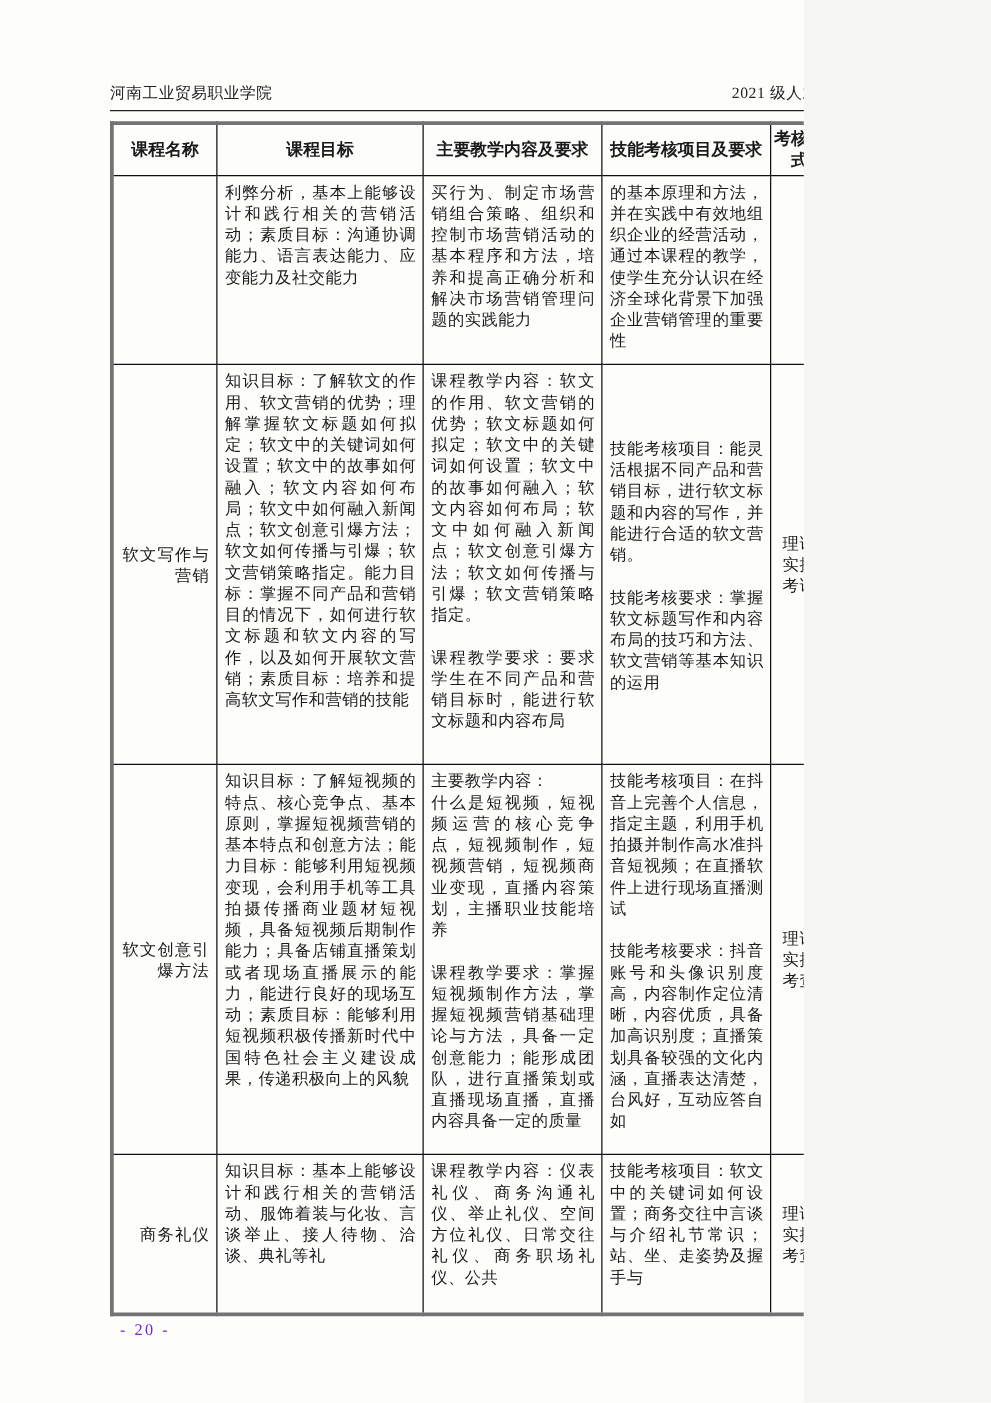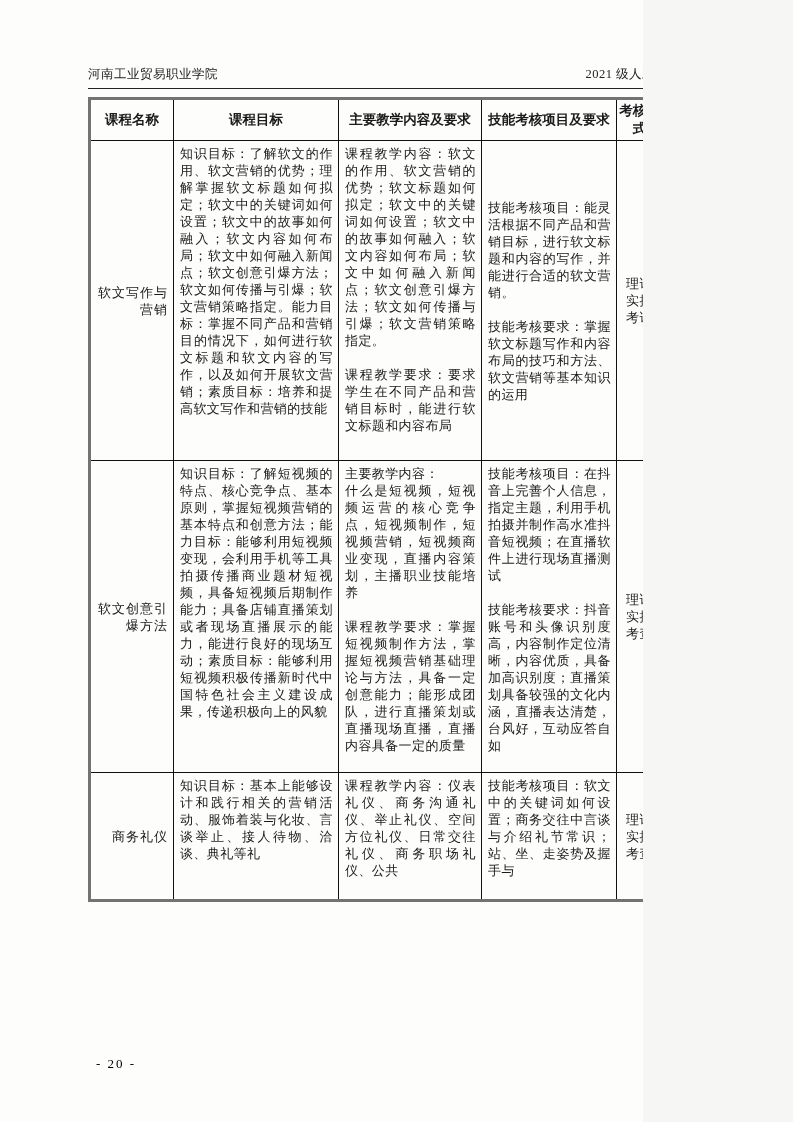--- a/index.html
+++ b/index.html
@@ -83,21 +83,21 @@
   }
   tr.r-cont  { height: 151px; }
   tr.r-soft  { height: 320px; }
   tr.r-video { height: 312px; }
   tr.r-biz   { height: 128px; }
   .page-number {
     position: absolute;
     left: 96px; top: 1056px;
     font-size: 13px;
     letter-spacing: 2px;
-    color: #000000;
+    color: #6d28d9;
   }
 </style>
 </head>
 <body>
 
 <div class="page">
 
   <div class="page-header">
     <span>河南工业贸易职业学院</span>
     <span>2021 级人才培养方案</span>
@@ -117,20 +117,28 @@
       <tr>
         <th>课程名称</th>
         <th>课程目标</th>
         <th>主要教学内容及要求</th>
         <th>技能考核项目及要求</th>
         <th>考核方式</th>
         <th>学时总计</th>
       </tr>
     </thead>
     <tbody>
+      <tr class="r-cont">
+        <td class="course-name"></td>
+        <td class="cell-text">利弊分析，基本上能够设计和践行相关的营销活动；素质目标：沟通协调能力、语言表达能力、应变能力及社交能力</td>
+        <td class="cell-text">买行为、制定市场营销组合策略、组织和控制市场营销活动的基本程序和方法，培养和提高正确分析和解决市场营销管理问题的实践能力</td>
+        <td class="cell-text">的基本原理和方法，并在实践中有效地组织企业的经营活动，通过本课程的教学，使学生充分认识在经济全球化背景下加强企业营销管理的重要性</td>
+        <td class="method-cell"></td>
+        <td class="hours-cell"></td>
+      </tr>
       <tr class="r-soft">
         <td class="course-name">软文写作与营销</td>
         <td class="cell-text">知识目标：了解软文的作用、软文营销的优势；理解掌握软文标题如何拟定；软文中的关键词如何设置；软文中的故事如何融入；软文内容如何布局；软文中如何融入新闻点；软文创意引爆方法；软文如何传播与引爆；软文营销策略指定。能力目标：掌握不同产品和营销目的情况下，如何进行软文标题和软文内容的写作，以及如何开展软文营销；素质目标：培养和提高软文写作和营销的技能</td>
         <td class="cell-text">课程教学内容：软文的作用、软文营销的优势；软文标题如何拟定；软文中的关键词如何设置；软文中的故事如何融入；软文内容如何布局；软文中如何融入新闻点；软文创意引爆方法；软文如何传播与引爆；软文营销策略指定。
 
 课程教学要求：要求学生在不同产品和营销目标时，能进行软文标题和内容布局</td>
         <td class="cell-text v-mid">技能考核项目：能灵活根据不同产品和营销目标，进行软文标题和内容的写作，并能进行合适的软文营销。
 
 技能考核要求：掌握软文标题写作和内容布局的技巧和方法、软文营销等基本知识的运用</td>
         <td class="method-cell">理论

